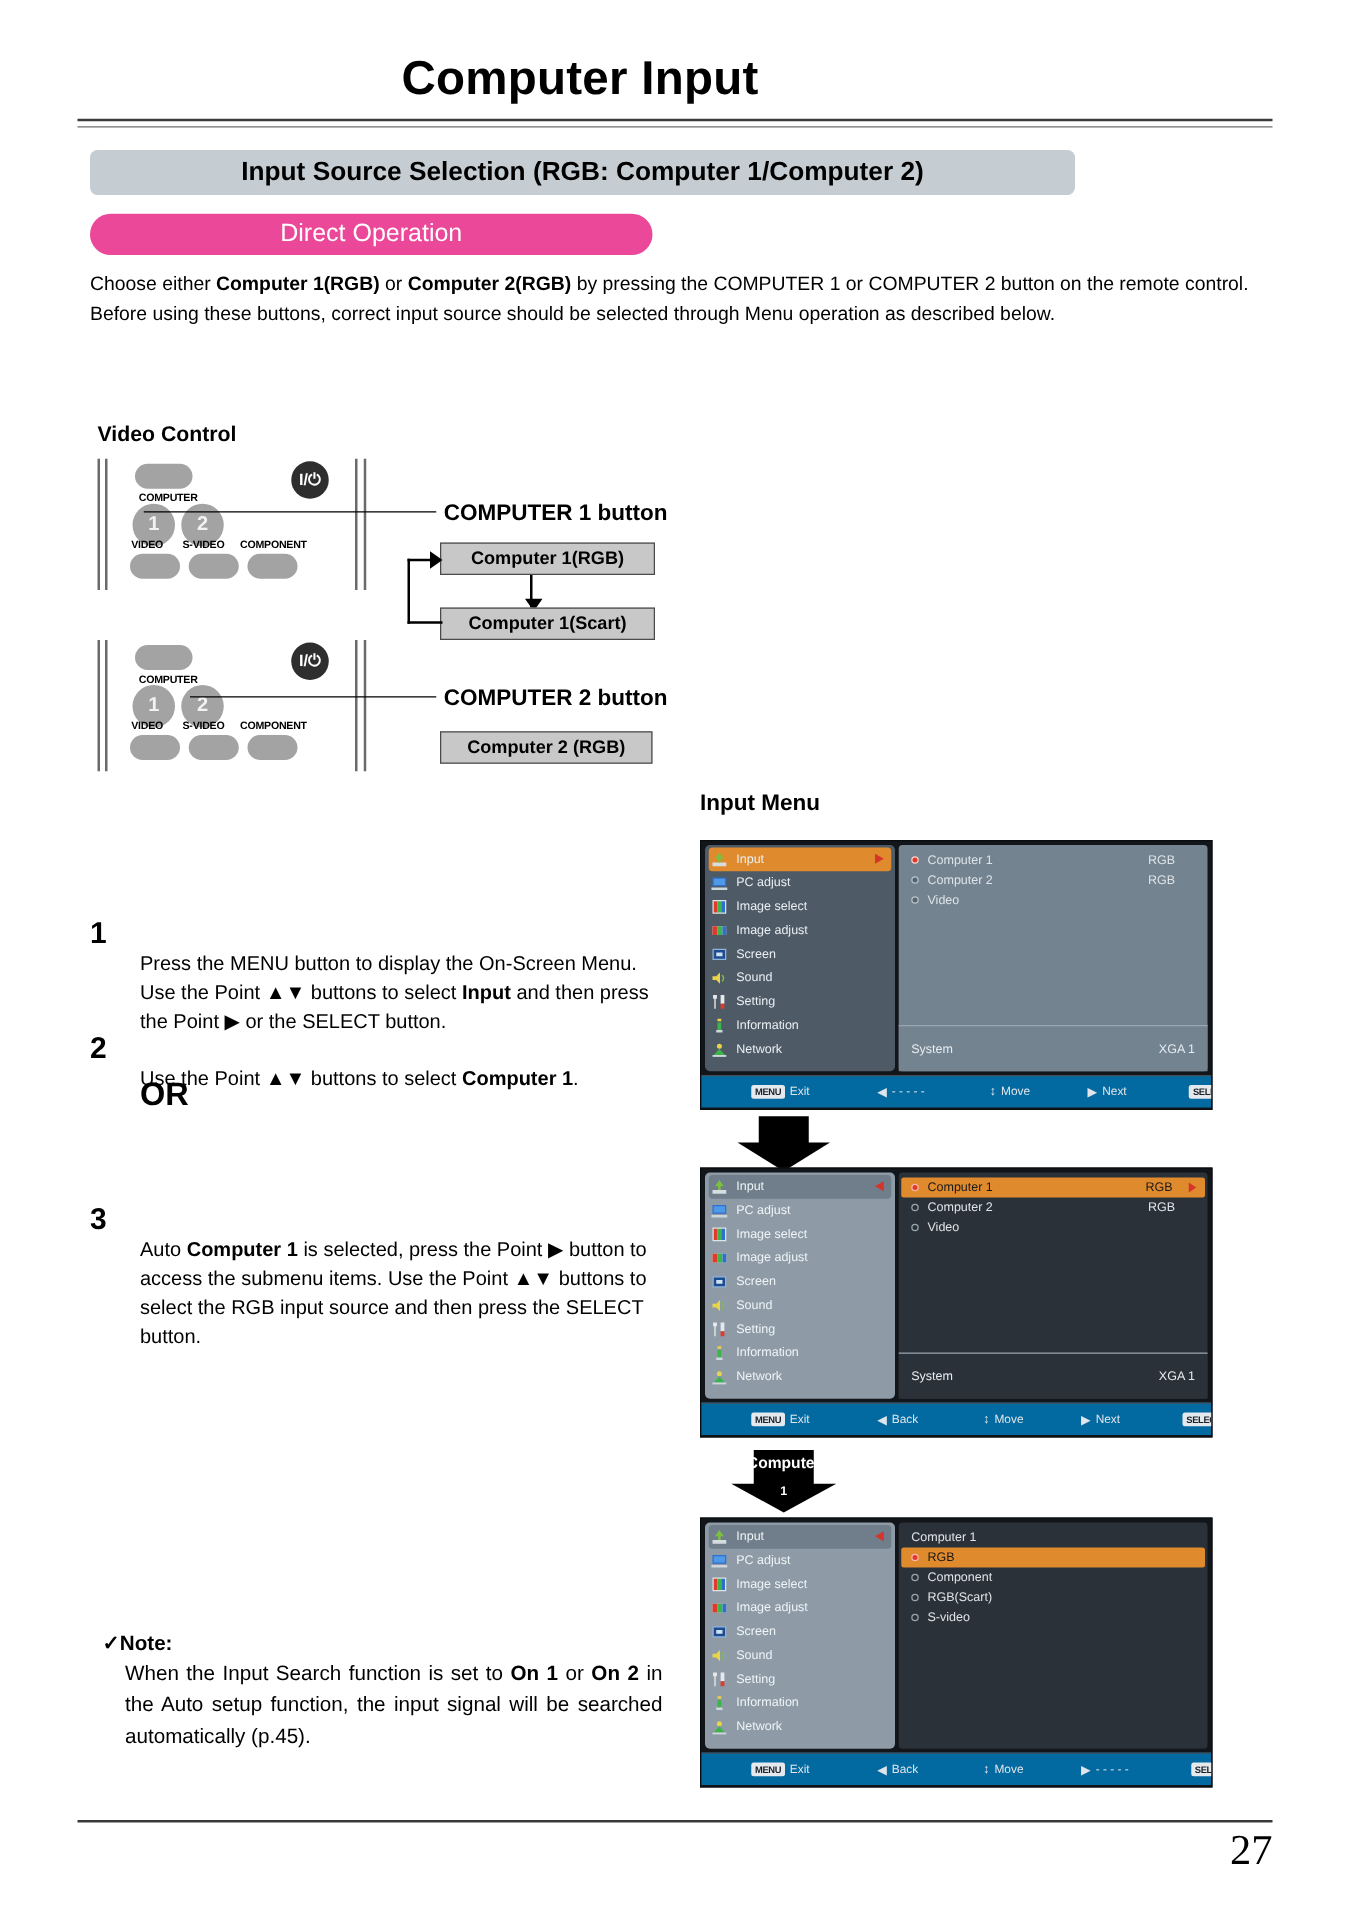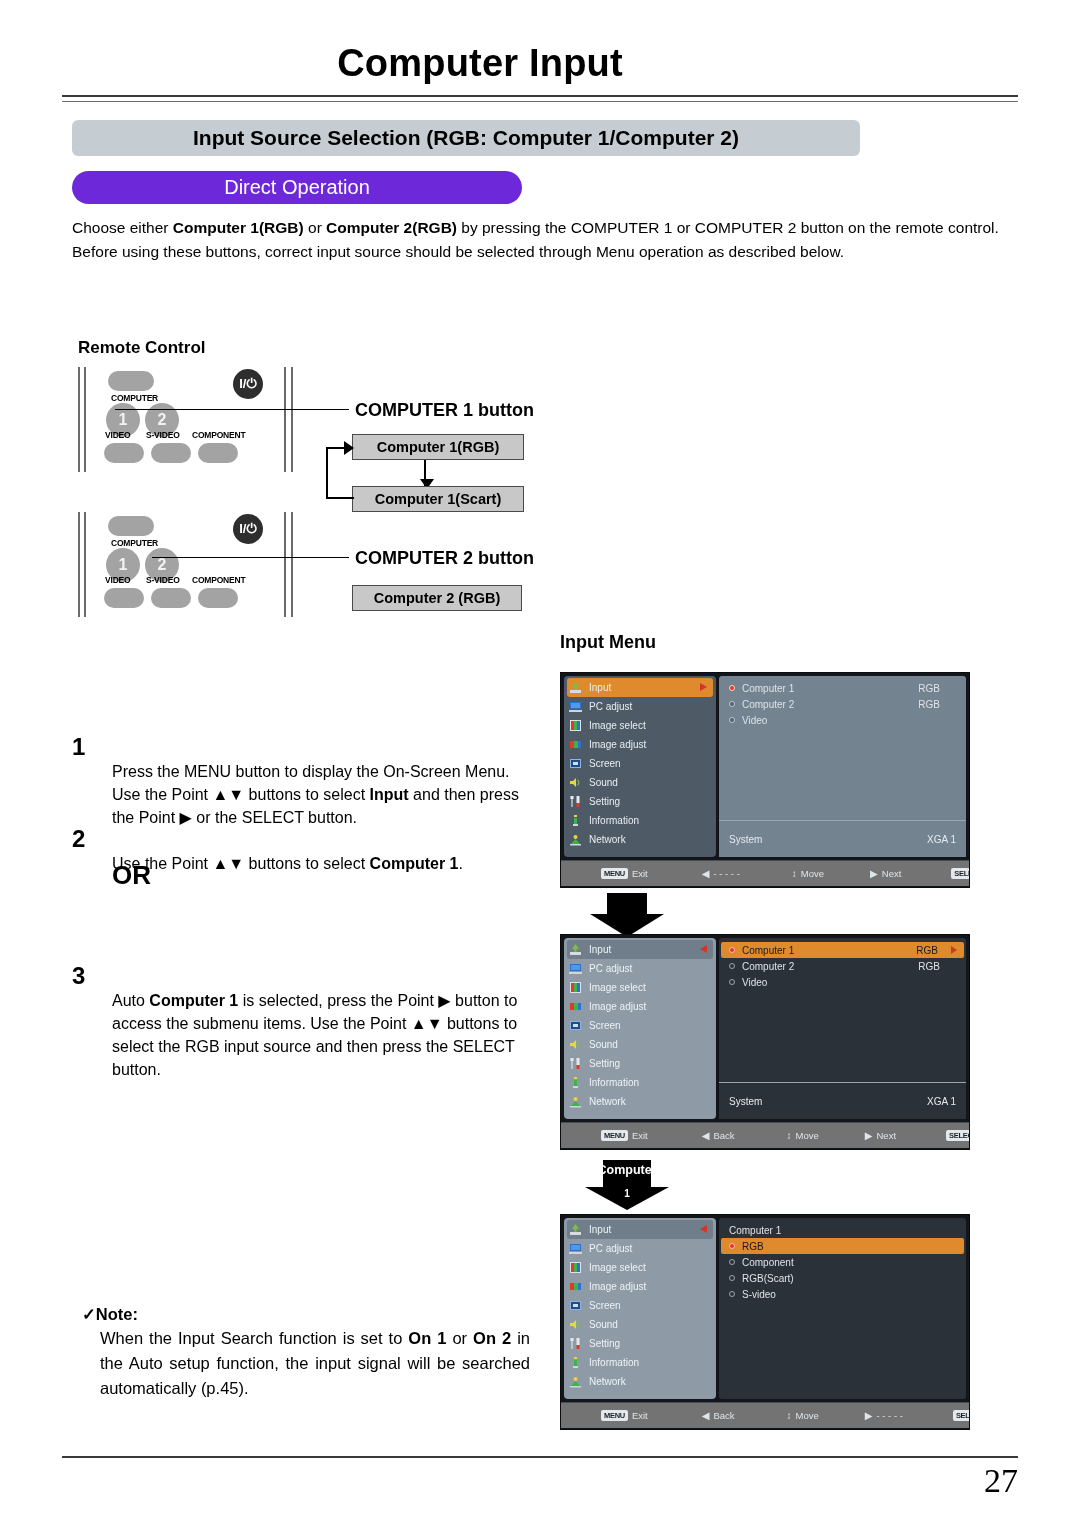--- a/index.html
+++ b/index.html
@@ -7,21 +7,21 @@
     width: 1080px; height: 1532px;
     background: #ffffff;
     font-family: "Liberation Sans", sans-serif;
     color: #000;
     overflow: hidden;
   }
   .page { position: relative; width: 1080px; height: 1532px; }
 
   
   .page-title {
-    position: absolute; left: 16px; top: 42px; width: 928px;
+    position: absolute; left: 0; top: 42px; width: 928px;
     text-align: center;
     font-size: 38px; font-weight: bold; letter-spacing: .2px;
   }
   .title-rule-outer {
     position: absolute; left: 62px; top: 95px; width: 956px;
     border-top: 2.5px solid #3a3a3a;
   }
   .title-rule-inner {
     position: absolute; left: 62px; top: 101px; width: 956px;
     border-top: 1.2px solid #6d6d6d;
@@ -31,21 +31,21 @@
   .banner {
     position: absolute; left: 72px; top: 120px; width: 788px; height: 36px;
     background: #c5cdd2; border-radius: 6px;
     display: flex; align-items: center; justify-content: center;
     font-size: 21px; font-weight: bold; color: #000;
   }
 
   
   .pill {
     position: absolute; height: 33px;
-    background: #6d28d9; border-radius: 17px;
+    background: #ec4899; border-radius: 17px;
     display: flex; align-items: center; justify-content: center;
     color: #fff; font-size: 20px; font-weight: normal;
   }
   .pill-direct { left: 72px; top: 171px; width: 450px; }
   .pill-menu   { left: 72px; top: 686px; width: 450px; }
 
   
   .intro {
     position: absolute; left: 72px; top: 217px; width: 932px;
     font-size: 15.5px; line-height: 22px;
@@ -284,21 +284,21 @@
     border-top: 1px solid #9aa6b0;
     display: flex; align-items: center; padding: 0 10px;
     font-size: 10px; color: #e6ebef;
   }
   .osd-1 .sys-bar { background: #73838f; }
   .osd-2 .sys-bar { background: #2a3139; }
   .sys-bar .r { margin-left: auto; }
 
   .osd-foot {
     position: relative; height: 26px;
-    background: #737373; border-top: 1px solid #454d56;
+    background: #0369a1; border-top: 1px solid #454d56;
     display: flex; align-items: center;
     font-size: 9.5px; color: #dfe5ea;
   }
   .osd-foot .cell { display: flex; align-items: center; gap: 4px; white-space: nowrap; }
   .c-exit { margin-left: 40px; }
   .c-back { margin-left: 54px; }
   .c-move { margin-left: 52px; }
   .c-next { margin-left: 46px; }
   .c-sel  { margin-left: 50px; }
   .keycap {
@@ -364,21 +364,21 @@
 
   <div class="banner">Input Source Selection (RGB: Computer 1/Computer 2)</div>
 
   <div class="pill pill-direct">Direct Operation</div>
 
   <div class="intro">
     <p><span>Choose either </span><b>Computer 1(RGB)</b><span> or </span><b>Computer 2(RGB)</b><span> by pressing the COMPUTER 1 or COMPUTER 2 button on the remote control.</span></p>
     <p>Before using these buttons, correct input source should be selected through Menu operation as described below.</p>
   </div>
 
-  <div class="rc-heading">Remote Control</div>
+  <div class="rc-heading">Video Control</div>
 
   <div class="remote remote-1">
     <div class="edge l1"></div>
     <div class="edge l2"></div>
     <div class="edge r1"></div>
     <div class="edge r2"></div>
     <div class="btn-pad pad-top"></div>
     <div class="lbl lbl-computer">COMPUTER</div>
     <div class="round-btn rb1">1</div>
     <div class="round-btn rb2">2</div>

